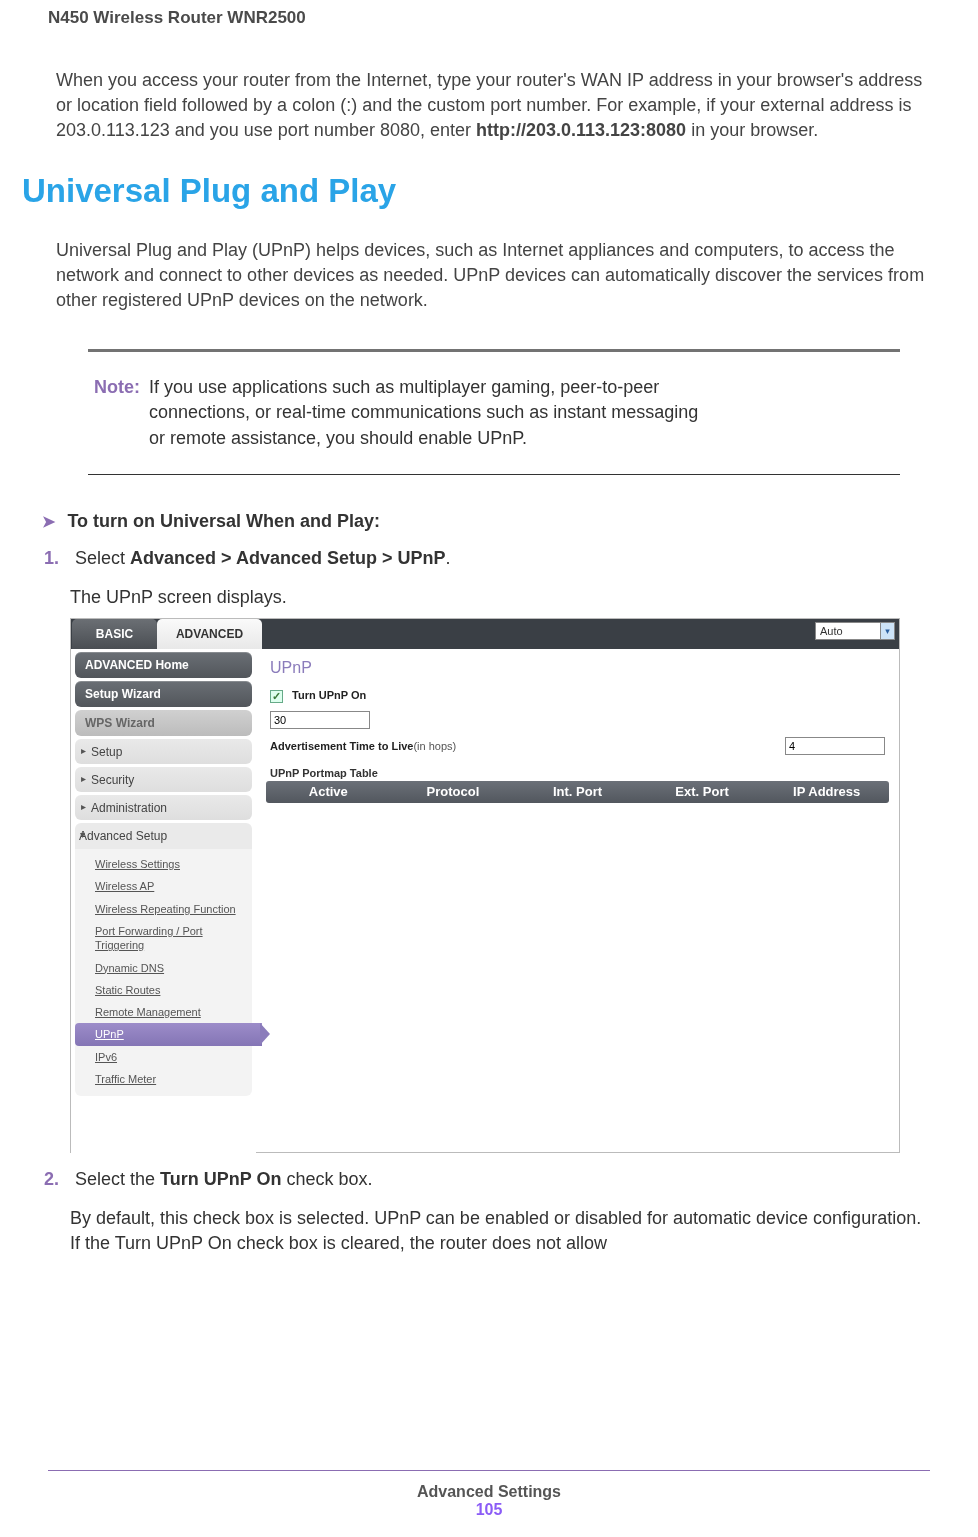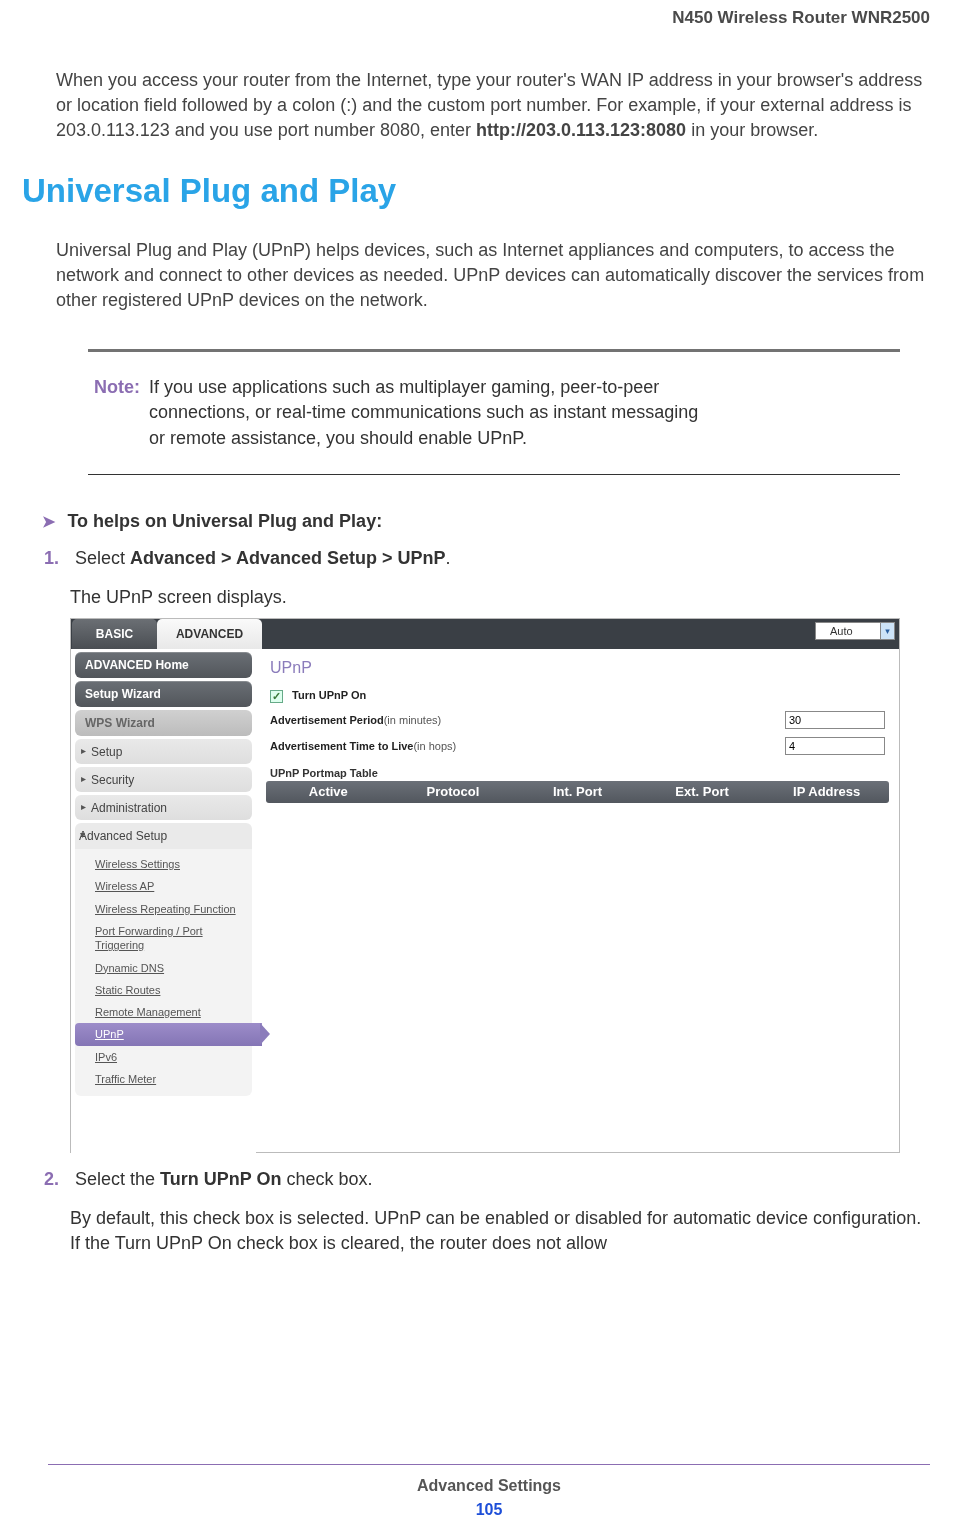--- a/index.html
+++ b/index.html
@@ -6,21 +6,21 @@
     body {
       width: 978px;
       height: 1537px;
       font-family: Arial, Helvetica, sans-serif;
       background: #fff;
       color: #333;
       padding: 0 48px;
       position: relative;
     }
     .header-title {
-      text-align: right;
+      text-align: left;
       font-weight: bold;
       font-size: 17px;
       padding: 8px 0 40px 0;
       color: #4a4a4a;
     }
     .intro-para {
       font-size: 18px;
       line-height: 1.4;
       color: #444;
       margin-bottom: 28px;
@@ -101,21 +101,21 @@
       height: 535px;
       border: 1px solid #bbb;
       margin: 8px 0 14px 22px;
       background: #fff;
       position: relative;
       font-size: 11px;
     }
     .ss-topbar { height: 30px; background: #3a3f45; display: flex; align-items: flex-end; }
     .ss-tab-basic { width: 85px; height: 30px; background: linear-gradient(#6b6f74,#4a4e53); color:#fff; font-weight:bold; font-size:12px; text-align:center; line-height:30px; border-top-right-radius:5px; border-top-left-radius:5px; margin-left:1px;}
     .ss-tab-adv { width: 105px; height: 30px; background: linear-gradient(#fafafa,#e8e8e8); color:#333; font-weight:bold; font-size:12px; text-align:center; line-height:30px; border-top-right-radius:5px; border-top-left-radius:5px;}
-    .ss-auto { position:absolute; right:4px; top:3px; width:80px; height:18px; background:#fff; border:1px solid #888; font-size:11px; padding-left:14px; line-height:17px;}
+    .ss-auto { position:absolute; right:4px; top:3px; width:80px; height:18px; background:#fff; border:1px solid #888; font-size:11px; padding-left:4px; line-height:17px;}
     .ss-auto .dd { float:right; width:14px; height:16px; background:#cde3f7; border-left:1px solid #888; text-align:center; color:#2a5fa0; font-size:9px; line-height:16px;}
     .ss-body { display:flex; height:505px; }
     .ss-side { width: 185px; background:#fff; border-right:0; }
     .ss-pill { background:linear-gradient(#6a6f75,#52565b); color:#fff; font-weight:bold; font-size:12px; padding:6px 10px; border-radius:6px; margin:3px 4px; box-shadow: inset 0 1px 0 rgba(255,255,255,.2);}
     .ss-collapsed { background:linear-gradient(#e9e9e9,#dedede); color:#444; font-size:12px; padding:6px 10px 5px 16px; border-radius:6px; margin:3px 4px; position:relative;}
     .ss-collapsed::before { content:"▸"; position:absolute; left:6px; top:6px; font-size:10px; color:#555;}
     .ss-pill-wps { background:linear-gradient(#d0d0d0,#bcbcbc); color:#666; font-weight:bold; font-size:12px; padding:6px 10px; border-radius:6px; margin:3px 4px;}
     .ss-expanded { background:#eaeaea; color:#444; font-size:12px; padding:6px 10px 6px 4px; border-radius:6px 6px 0 0; margin:3px 4px 0 4px; position:relative;}
     .ss-expanded::before { content:"▾"; position:absolute; left:5px; top:6px; font-size:10px; color:#555;}
     .ss-sublist { background:#f3f3f3; margin:0 4px 3px 4px; padding:4px 0 6px 0; border-radius:0 0 6px 6px;}
@@ -142,42 +142,42 @@
     
     .footer {
       position: absolute;
       bottom: 18px;
       left: 0;
       width: 978px;
       text-align: center;
     }
     .footer-line { border-top: 1px solid #8b6db2; margin: 0 48px 12px 48px;}
     .footer-text { font-size: 16px; font-weight: bold; color: #555;}
-    .footer-num { font-size: 16px; font-weight: bold; color: #1d4ed8; margin-top: 6px;}
+    .footer-num { font-size: 16px; font-weight: bold; color: #8b5cf6; }
   </style>
 </head>
 <body>
 
 <div class="header-title">N450 Wireless Router WNR2500</div>
 
 <p class="intro-para">
   <span>When you access your router from the Internet, type your router's WAN IP address in your browser's address or location field followed by a colon (:) and the custom port number. For example, if your external address is 203.0.113.123 and you use port number 8080, enter </span><span class="bold">http://203.0.113.123:8080</span><span> in your browser.</span>
 </p>
 
 <h1 class="section-heading">Universal Plug and Play</h1>
 
 <p class="section-para">Universal Plug and Play (UPnP) helps devices, such as Internet appliances and computers, to access the network and connect to other devices as needed. UPnP devices can automatically discover the services from other registered UPnP devices on the network.</p>
 
 <div class="note-block">
   <span class="note-label">Note:</span>
   <span class="note-text">If you use applications such as multiplayer gaming, peer-to-peer connections, or real-time communications such as instant messaging or remote assistance, you should enable UPnP.</span>
 </div>
 
 <div class="proc-heading">
-  <span class="arrow">➤</span><span>To helps on Universal Plug and Play:</span>
+  <span class="arrow">➤</span><span>To turn on Universal When and Play:</span>
 </div>
 
 <div class="step">
   <span class="step-text">
     <span class="step-num">1.</span>
     <span>Select </span><span class="bold">Advanced &gt; Advanced Setup &gt; UPnP</span><span>.</span>
   </span>
 </div>
 <div class="step-sub">The UPnP screen displays.</div>
 
@@ -214,23 +214,20 @@
     </div>
     <div class="ss-main">
       <div class="ss-page-title">UPnP</div>
       <div class="ss-form-row">
         <label>
           <span class="ss-check">✓</span>
           <span>Turn UPnP On</span>
         </label>
       </div>
       <div class="ss-form-row">
-        <label>
-          <span>Advertisement Period</span><span class="unit">(in minutes)</span>
-        </label>
         <input class="ss-input" value="30" style="">
       </div>
       <div class="ss-form-row">
         <label>
           <span>Advertisement Time to Live</span><span class="unit">(in hops)</span>
         </label>
         <input class="ss-input" value="4" style="">
       </div>
       <div class="ss-table-title">UPnP Portmap Table</div>
       <div class="ss-table-head">

